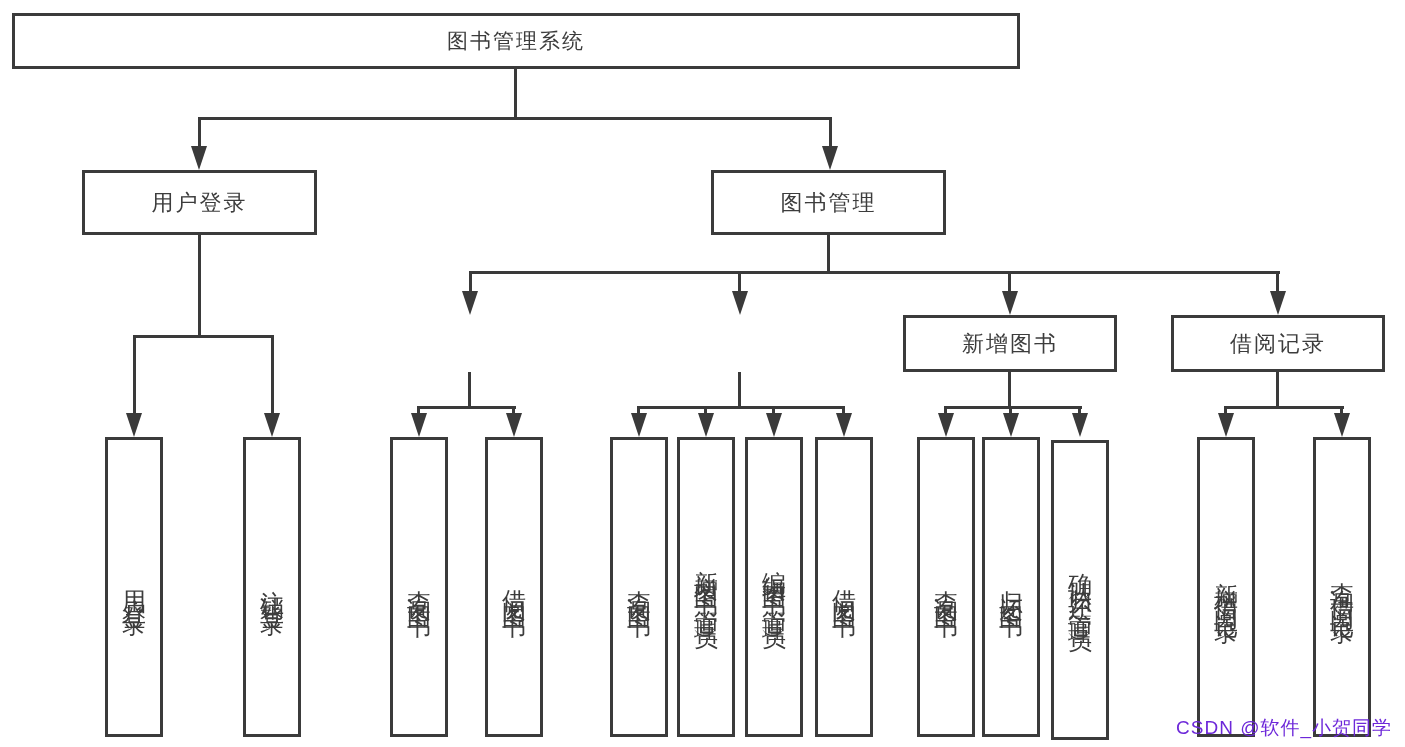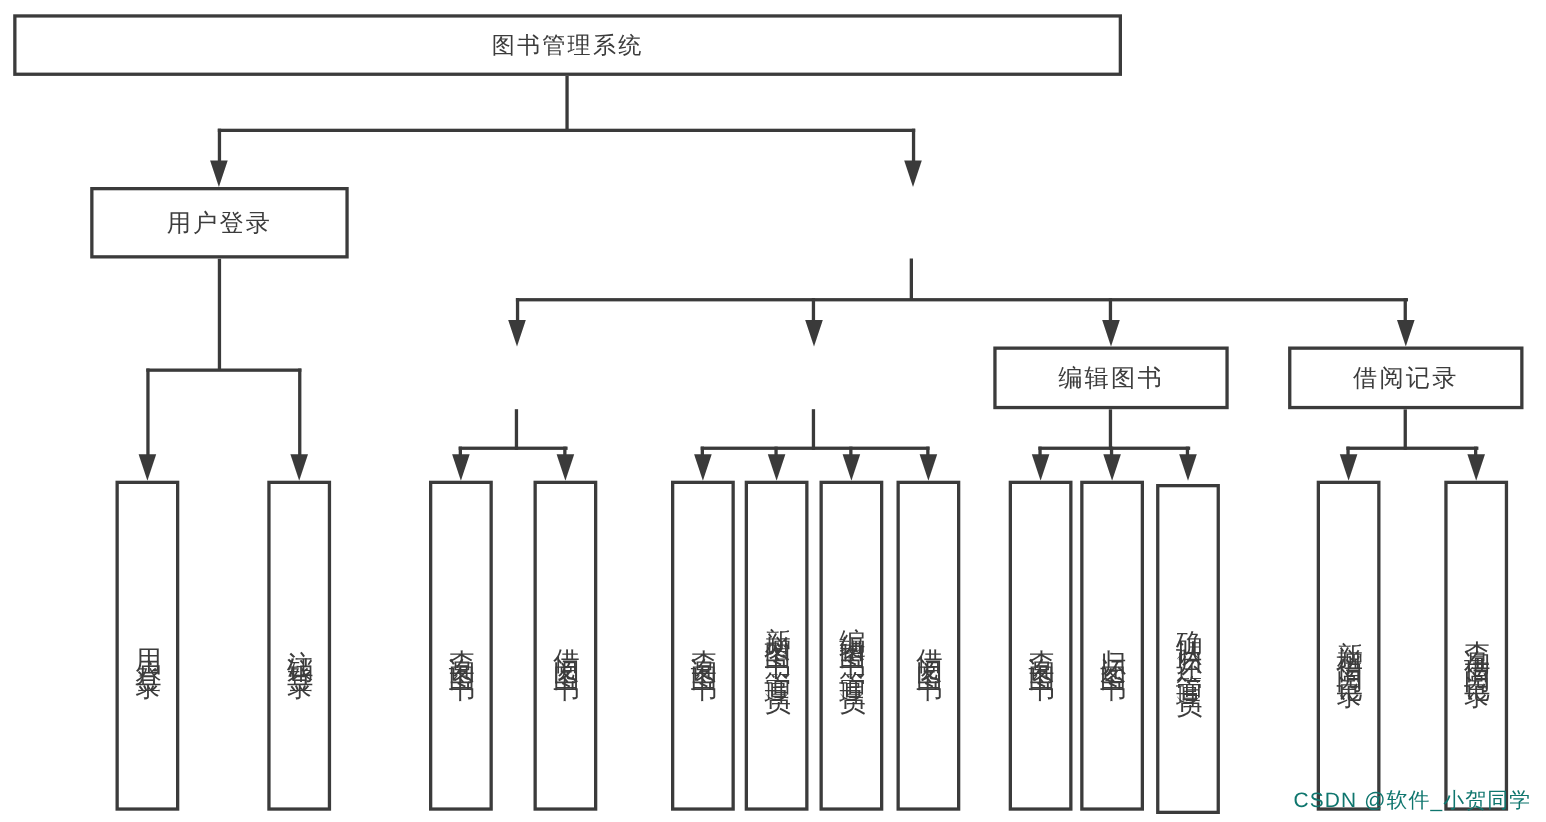--- a/index.html
+++ b/index.html
@@ -60,21 +60,21 @@
     height: 0;
     border-left: 8px solid transparent;
     border-right: 8px solid transparent;
     border-top: 24px solid #3a3a3a;
   }
   .watermark {
     position: absolute;
     right: 13px;
     bottom: 6px;
     font-size: 19px;
-    color: #0f766e;
+    color: #6d28d9;
     letter-spacing: 1px;
     white-space: nowrap;
   }
 </style>
 </head>
 <body>
 
 <div class="canvas">
 
   <div class="vline" style="left:514px; top:69px;  height:51px;"></div>
@@ -136,23 +136,26 @@
   <div class="vline" style="left:1340px; top:406px; height:10px;"></div>
   <div class="arrow" style="left:1334px; top:413px;"></div>
 
   <div class="hbox" style="left:12px; top:13px; width:1008px; height:56px; font-size:21px;text-align:center;">
     <span>图书管理系统</span>
   </div>
 
   <div class="hbox" style="left:82px; top:170px; width:235px; height:65px;">
     <span>用户登录</span>
   </div>
+  <div class="hbox" style="left:711px; top:170px; width:235px; height:65px;">
+    <span>图书管理</span>
+  </div>
 
   <div class="hbox" style="left:903px; top:315px; width:214px; height:57px;">
-    <span>编辑图书</span>
+    <span>新增图书</span>
   </div>
   <div class="hbox" style="left:1171px; top:315px; width:214px; height:57px;">
     <span>借阅记录</span>
   </div>
 
   <div class="leaf" style="left:105px;">
     <span>用户登录</span>
   </div>
   <div class="leaf" style="left:243px;">
     <span>注销登录</span>

